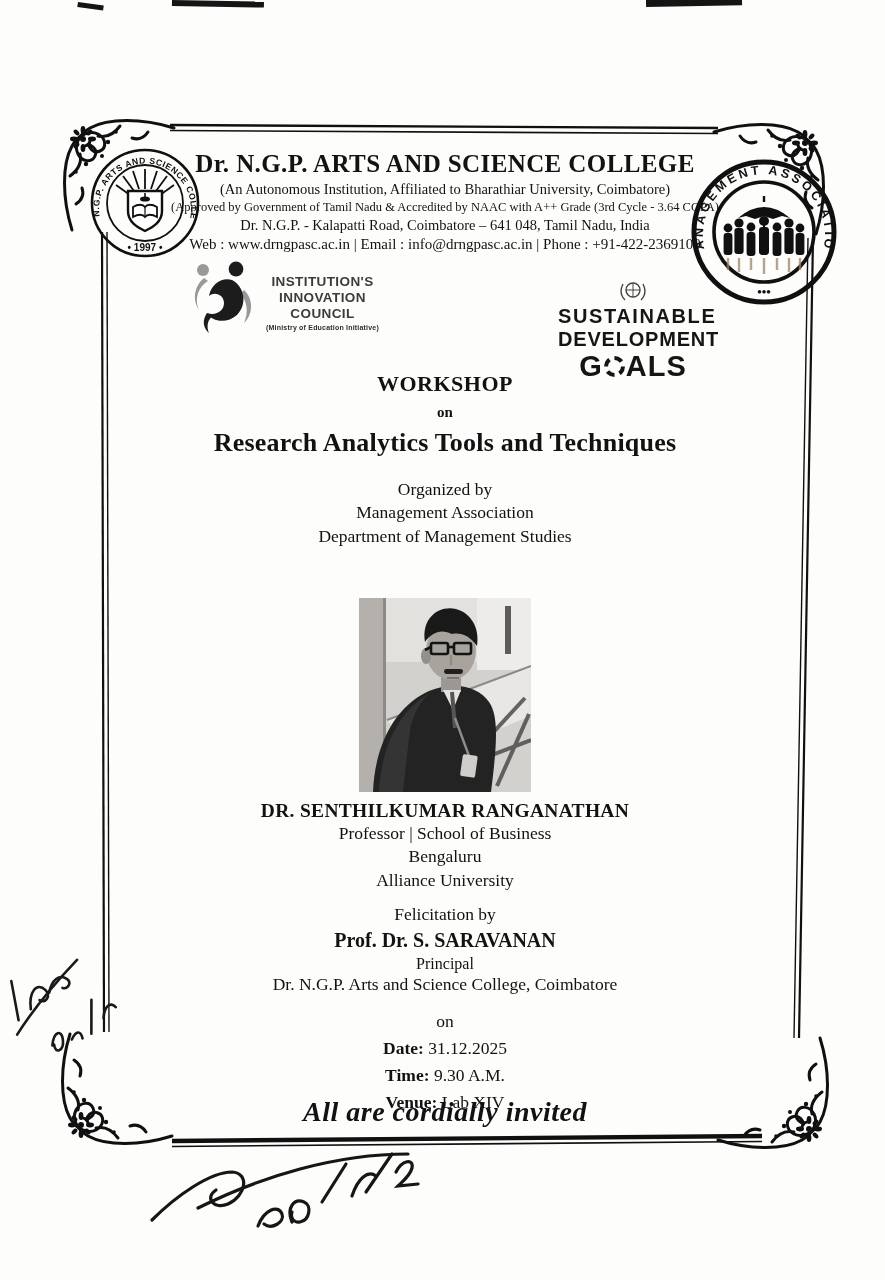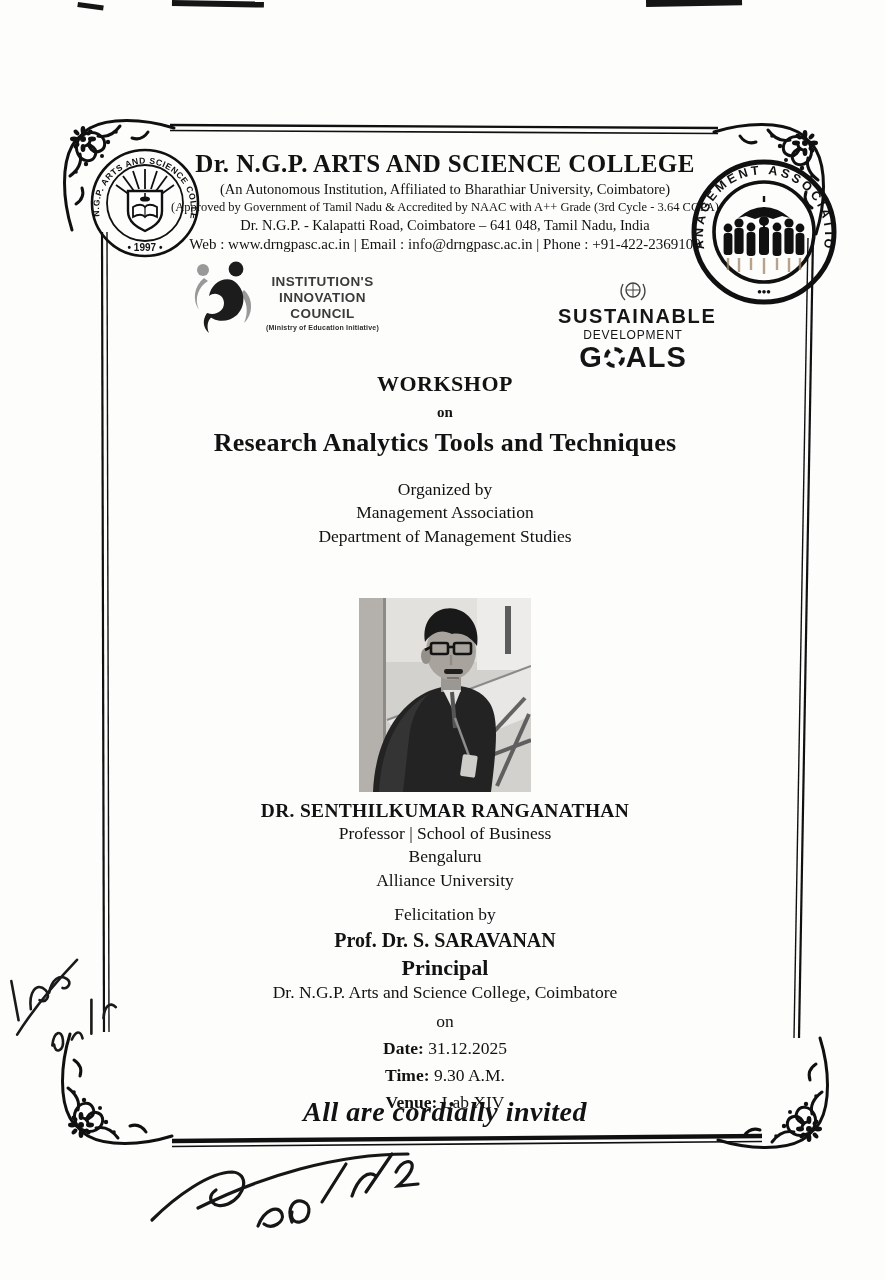--- a/index.html
+++ b/index.html
@@ -21,35 +21,35 @@
   
   .iic { position:absolute; left:186px; top:258px; display:flex; align-items:flex-start; gap:6px; text-align:center; }
   .iic-text { font-family:"Liberation Sans", sans-serif; color:#3b3b3b; font-weight:bold;
               font-size:13.5px; line-height:1.18; letter-spacing:.4px; padding-top:16px; }
   .iic-min { font-size:7px; letter-spacing:.2px; margin-top:2px; color:#2d2d2d; }
 
   
   .sdg { position:absolute; left:558px; top:280px; width:150px; text-align:center;
          font-family:"Liberation Sans", sans-serif; color:#151515; }
   .sdg-l1 { font-size:20px; font-weight:bold; letter-spacing:1.6px; margin-top:1px;}
-  .sdg-l2 { font-size:12px; font-weight:normal; letter-spacing:.8px; }
+  .sdg-l2 { font-size:20px; font-weight:bold; letter-spacing:.8px; }
   .sdg-goals { font-size:29px; font-weight:bold; letter-spacing:1px; line-height:1;
                display:flex; align-items:center; justify-content:center; margin-top:1px; }
   .sdg-wheel { display:inline-block; width:21px; height:21px; border-radius:50%;
                border:4.5px dashed #151515; margin:0 1px; }
 
   
   .workshop { font-size:22px; font-weight:bold; letter-spacing:.5px; }
   .on-word  { font-size:15px; font-weight:bold; margin-top:7px; }
   .event-title { font-size:26px; font-weight:bold; margin-top:7px; letter-spacing:.2px; }
 
   .plain17 { font-size:17.5px; line-height:1.33; }
   .speaker-name { font-size:19.5px; font-weight:bold; letter-spacing:.3px; }
   .fel-name { font-size:20px; font-weight:bold; }
-  .fel-prin { font-size:22px; font-weight:bold; }
+  .fel-prin { font-size:16px; font-weight:normal; }
   .sched { font-size:17.5px; line-height:1.55; }
   .sched b { font-weight:bold; }
   .invite { font-size:28px; font-weight:bold; font-style:italic; letter-spacing:.5px; }
 
   .photo-wrap { text-align:center; }
   .photo { display:inline-block; width:172px; height:194px; }
 
   svg { display:block; }
   .overlay { position:absolute; left:0; top:0; }
 </style>

